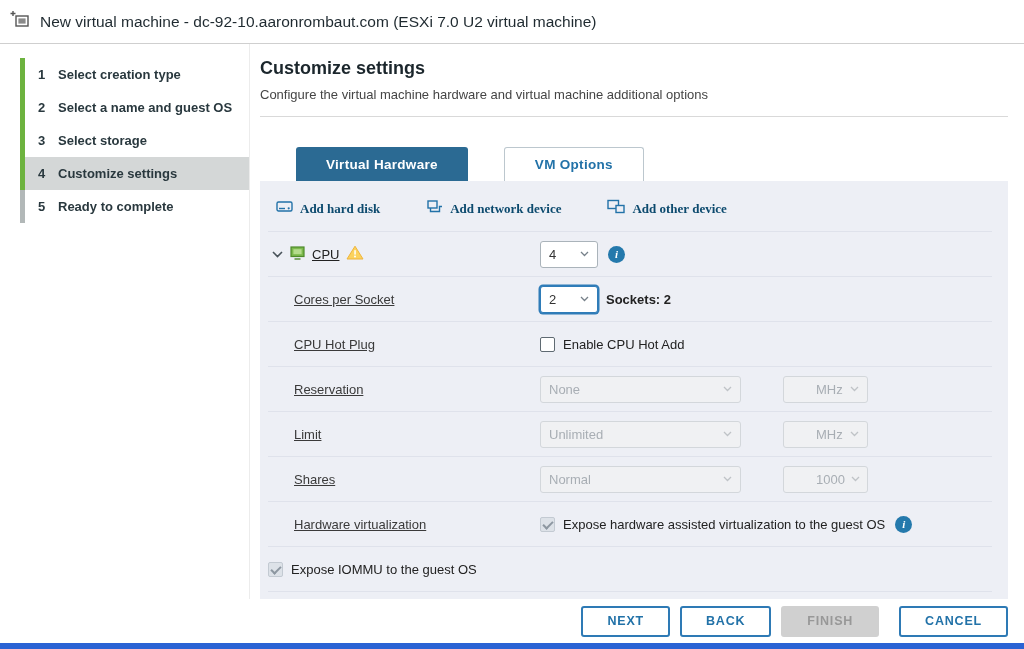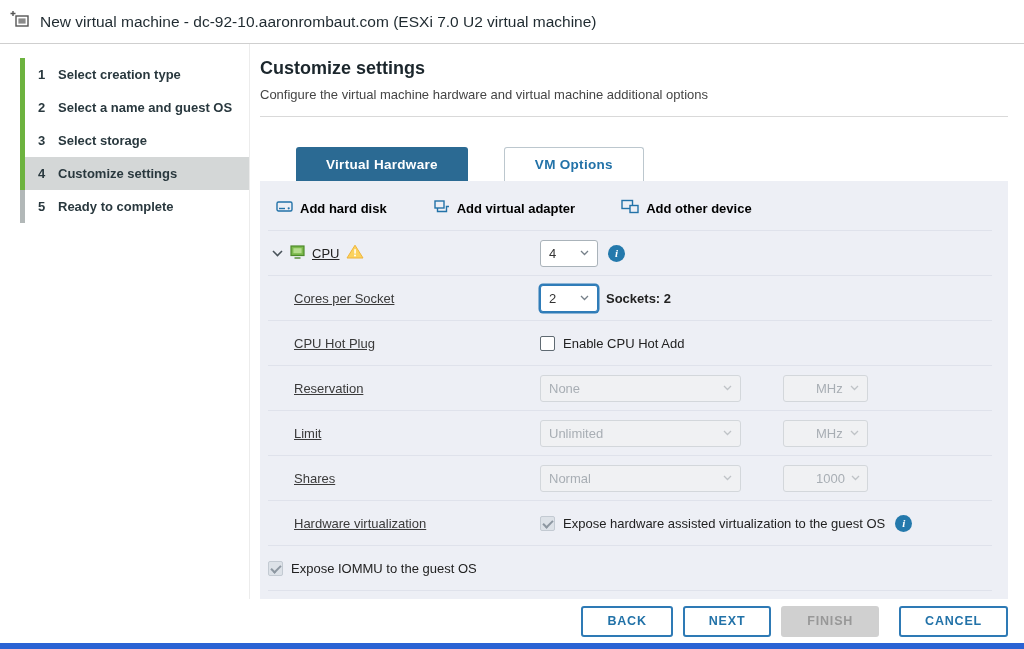--- a/index.html
+++ b/index.html
@@ -29,21 +29,21 @@
 
   
   .tabs { display:flex; margin-top:30px; }
   .tab { height:34px; display:flex; align-items:center; padding:0 30px; font-size:13.5px; font-weight:bold; letter-spacing:.3px; border-radius:3px 3px 0 0; cursor:default;margin-left:36px; }
   .tab.active { background:#2b6a93; color:#ffffff; }
   .tab.inactive { background:#ffffff; color:#2272a8; border:1px solid #bcc7ce; border-bottom:none; }
 
   
   .panel { flex:1; background:#edeff5; padding:12px 16px 0 8px; overflow:hidden; }
   .toolbar { display:flex; align-items:center; gap:46px; padding:6px 0 13px 8px; border-bottom:1px solid #dfe2eb; }
-  .toolbtn { display:flex; align-items:center; gap:7px; font-size:13px; font-weight:bold; color:#000000; cursor:default; }
+  .toolbtn { display:flex; align-items:center; gap:7px; font-size:13px; font-weight:bold; color:#0c4a6e; cursor:default;font-family:Liberation Serif, serif; }
 
   .row { display:grid; grid-template-columns:272px 1fr; min-height:45px; align-items:center; border-bottom:1px solid #dfe2eb; }
   .row .labelcell { font-size:13px; color:#3a3a3a; padding-left:26px;text-decoration:underline; }
   .row .labelcell.device { display:flex; align-items:center; gap:7px; padding-left:4px; color:#222; }
   .row .ctrlcell { display:flex; align-items:center; }
 
   
   .select { display:inline-flex; align-items:center; justify-content:space-between; height:27px; padding:0 8px; background:#ffffff; border:1px solid #aab3ba; border-radius:3px; font-size:13px; color:#333; cursor:default; }
   .select .caret { display:inline-flex; color:#768089; margin-left:6px; }
   .select.w58 { width:58px; }
@@ -142,21 +142,21 @@
             </span>
             <span>Add hard disk</span>
           </div>
           <div class="toolbtn">
             <span>
               <svg width="17" height="15" viewBox="0 0 17 15">
                 <rect x="2" y="2" width="9" height="7" fill="none" stroke="#2272a8" stroke-width="1.4"></rect>
                 <path d="M4.5 9v3.5h9V7.5H16" fill="none" stroke="#2272a8" stroke-width="1.4"></path>
               </svg>
             </span>
-            <span>Add virtual adapter</span>
+            <span>Add network device</span>
           </div>
           <div class="toolbtn">
             <span>
               <svg width="18" height="15" viewBox="0 0 18 15">
                 <rect x="1" y="1.5" width="10.5" height="8" fill="none" stroke="#2272a8" stroke-width="1.4"></rect>
                 <rect x="9" y="6.5" width="8" height="7" fill="#edeff5" stroke="#2272a8" stroke-width="1.4"></rect>
               </svg>
             </span>
             <span>Add other device</span>
           </div>
@@ -306,21 +306,21 @@
         <div class="row">
           
           
         </div>
 
       </div>
     </div>
   </div>
 
   <div class="footer">
+    <button class="btn">NEXT</button>
     <button class="btn">BACK</button>
-    <button class="btn">NEXT</button>
     <button class="btn disabledbtn">FINISH</button>
     <button class="btn cancel">CANCEL</button>
   </div>
 
   <div class="bottombar"></div>
 
 </div>
 
 </body></html>

